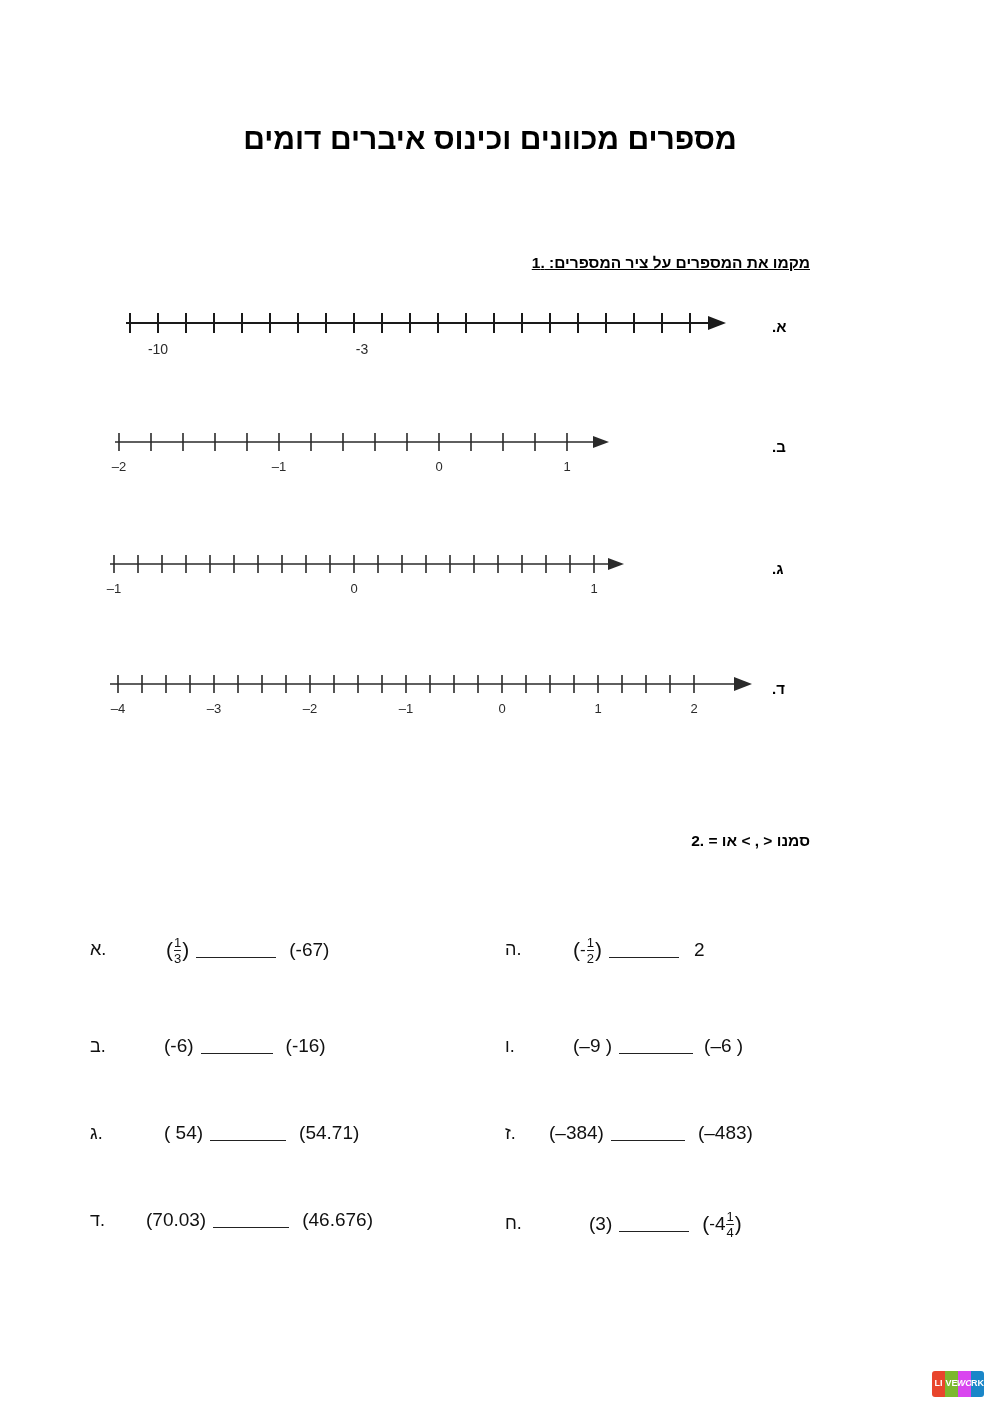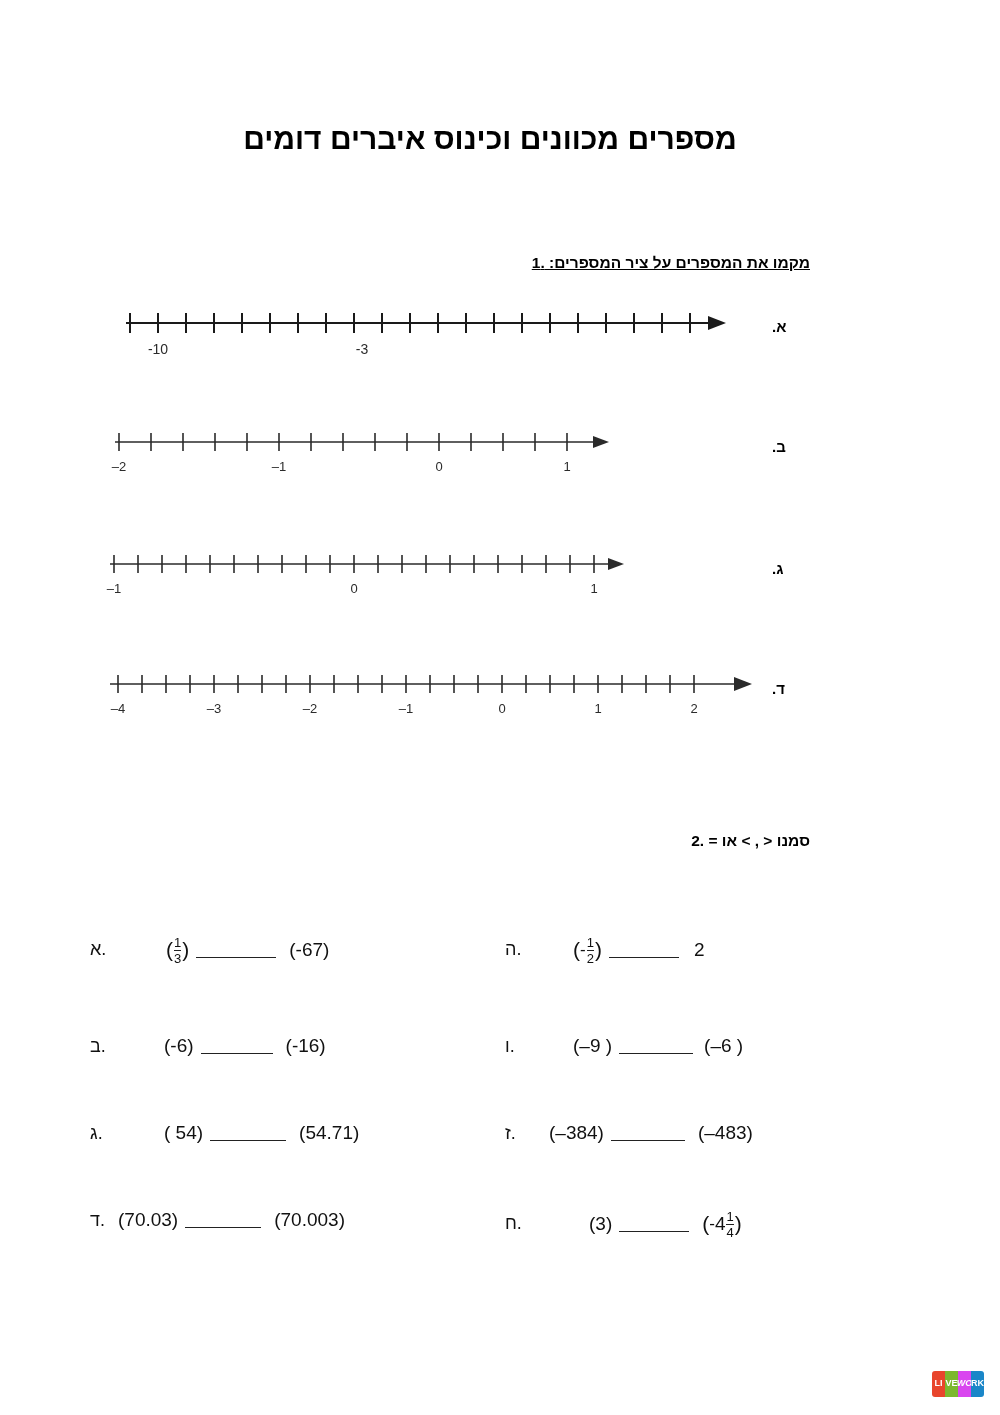--- a/index.html
+++ b/index.html
@@ -327,23 +327,23 @@
 
   <div class="cmp" style="top:1122px; left:90px;">
     <span class="marker">ג.</span>
     <span style="margin-left:48px;">( 54)</span>
     <span class="blank" style="width:76px;"></span>
     <span style="margin-left:6px;">(54.71)</span>
   </div>
 
   <div class="cmp" style="top:1209px; left:90px;">
     <span class="marker">ד.</span>
-    <span style="margin-left:2px;">(70.03)</span>
+    <span style="margin-left:30px;">(70.03)</span>
     <span class="blank" style="width:76px;"></span>
-    <span style="margin-left:6px;">(70.003)</span>
+    <span style="margin-left:6px;">(46.676)</span>
   </div>
 
   <div class="cmp" style="top:935px; left:505px;">
     <span class="marker">ה.</span>
     <span class="expr" style="margin-left:42px;">
       <span class="paren">(</span>
       <span style="font-size:17px;">-</span>
       <span class="frac">
         <span class="num">1</span>
         <span class="den">2</span>

